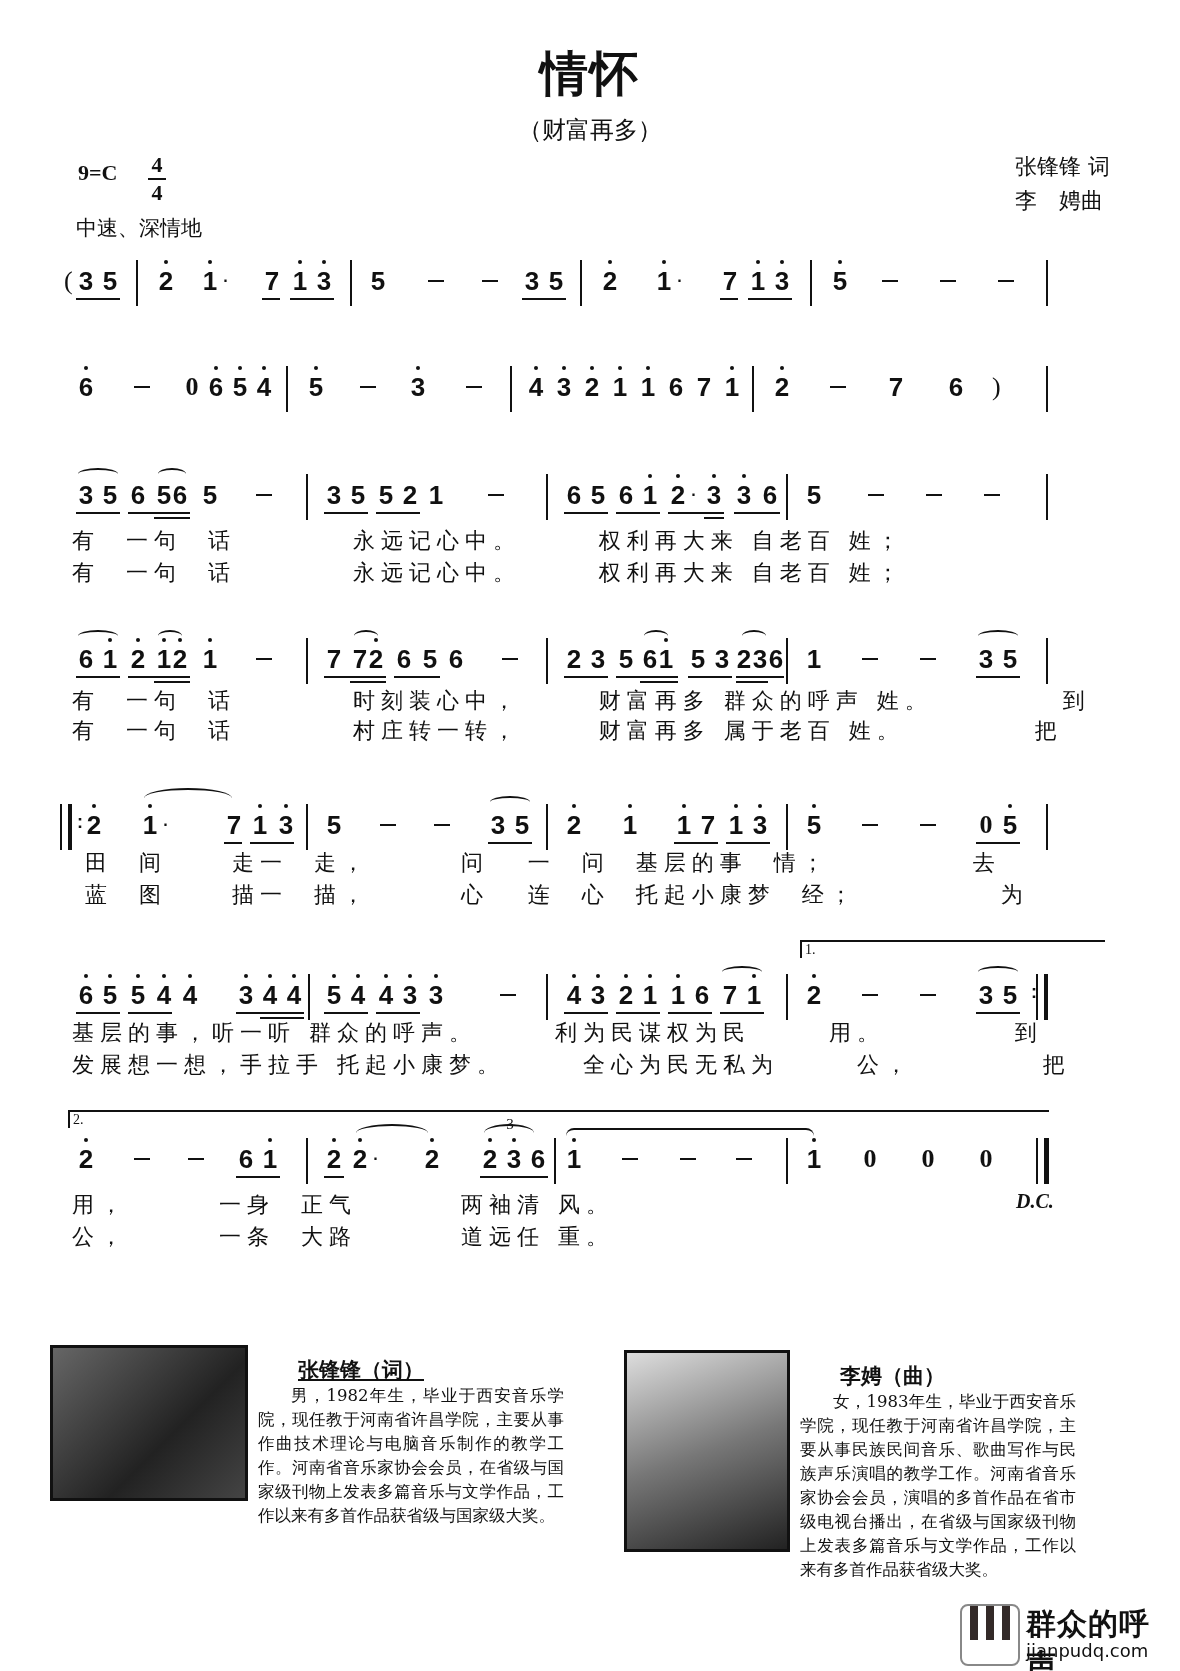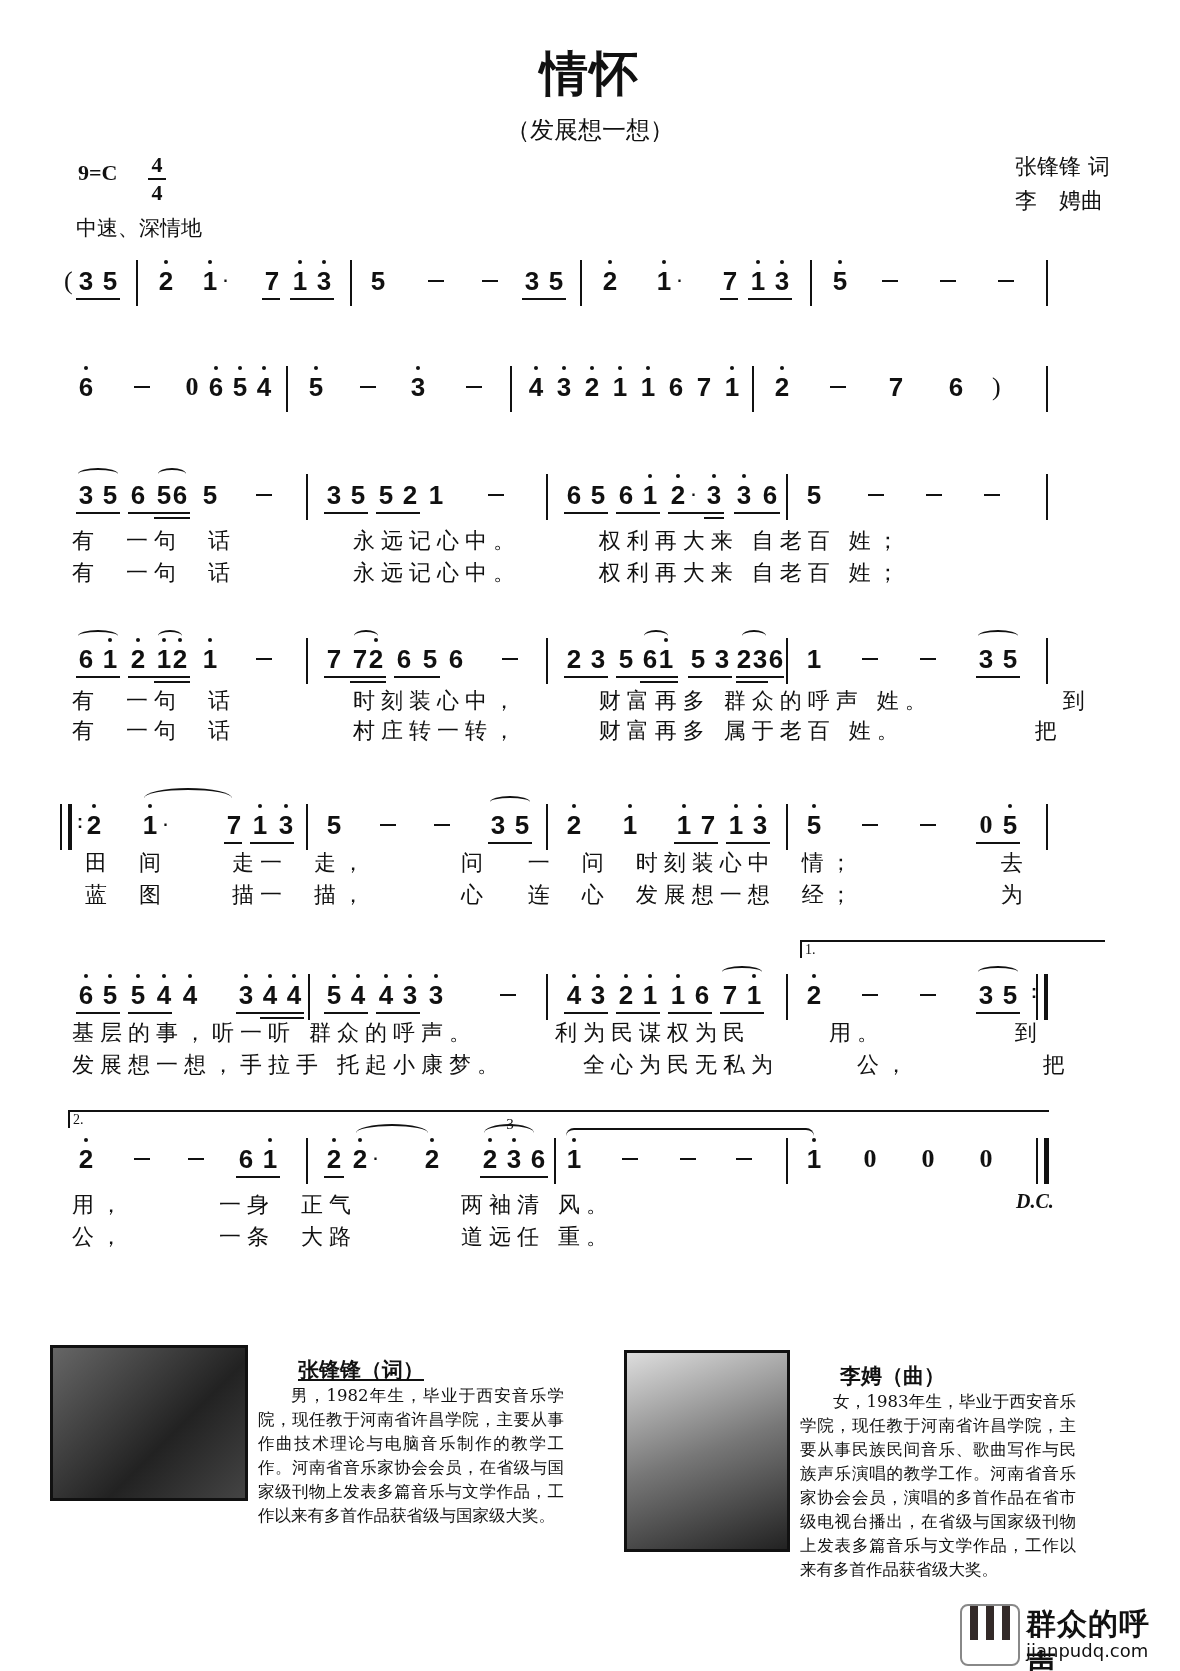--- a/index.html
+++ b/index.html
@@ -37,21 +37,21 @@
   #logo { position:absolute; left:960px; top:1604px; width:210px; height:60px; }
   #logo .keys { position:absolute; left:0; top:0; width:56px; height:58px; border:2px solid #888; border-radius:8px; background:#fff; overflow:hidden; }
   #logo .k { position:absolute; top:0; width:8px; height:34px; background:#332a28; }
   #logo .cn { position:absolute; left:66px; top:0; font-size:30px; font-weight:bold; letter-spacing:1px; }
   #logo .url { position:absolute; left:66px; top:36px; font-size:18px; }
 </style>
 </head>
 <body>
 
 <div id="title" class="abs">情怀</div>
-<div id="subtitle" class="abs">（发展想一想）</div>
+<div id="subtitle" class="abs">（财富再多）</div>
 <div id="key" class="abs">9=C</div>
 <div id="timesig" class="abs">
   <div>4</div>
   <div class="bar"></div>
   <div>4</div>
 </div>
 <div id="tempo" class="abs">中速、深情地</div>
 <div id="credits" class="abs">
   <div>张锋锋 词</div>
   <div>李　娉曲</div>
@@ -269,22 +269,22 @@
     <span class="ul" style="left:656px;width:44px;"></span>
     <span class="barline" style="left:716px;"></span>
     <span class="note" style="left:734px;">5<i class="d-up"></i></span>
     <span class="dash" style="left:792px;"></span>
     <span class="dash" style="left:850px;"></span>
     <span class="note" style="left:906px;font-family:'Liberation Serif',serif;">0</span>
     <span class="note" style="left:930px;">5<i class="d-up"></i></span>
     <span class="ul" style="left:906px;width:44px;"></span>
     <span class="barline" style="left:976px;"></span>
   </div>
-  <div class="lyric" style="left:2px;top:52px;"> 田  间     走一  走，       问   一  问  时刻装心中  情；           去</div>
-  <div class="lyric" style="left:2px;top:84px;"> 蓝  图     描一  描，       心   连  心  发展想一想  经；           为</div>
+  <div class="lyric" style="left:2px;top:52px;"> 田  间     走一  走，       问   一  问  基层的事  情；           去</div>
+  <div class="lyric" style="left:2px;top:84px;"> 蓝  图     描一  描，       心   连  心  托起小康梦  经；           为</div>
 </div>
 
 <div class="stave" style="top:966px;">
   <div class="volta" style="left:730px;top:-26px;width:300px;">1.</div>
   <div class="notes">
     <span class="note" style="left:6px;">6<i class="d-up"></i></span>
     <span class="note" style="left:30px;">5<i class="d-up"></i></span>
     <span class="ul" style="left:6px;width:44px;"></span>
     <span class="note" style="left:58px;">5<i class="d-up"></i></span>
     <span class="note" style="left:84px;">4<i class="d-up"></i></span>

